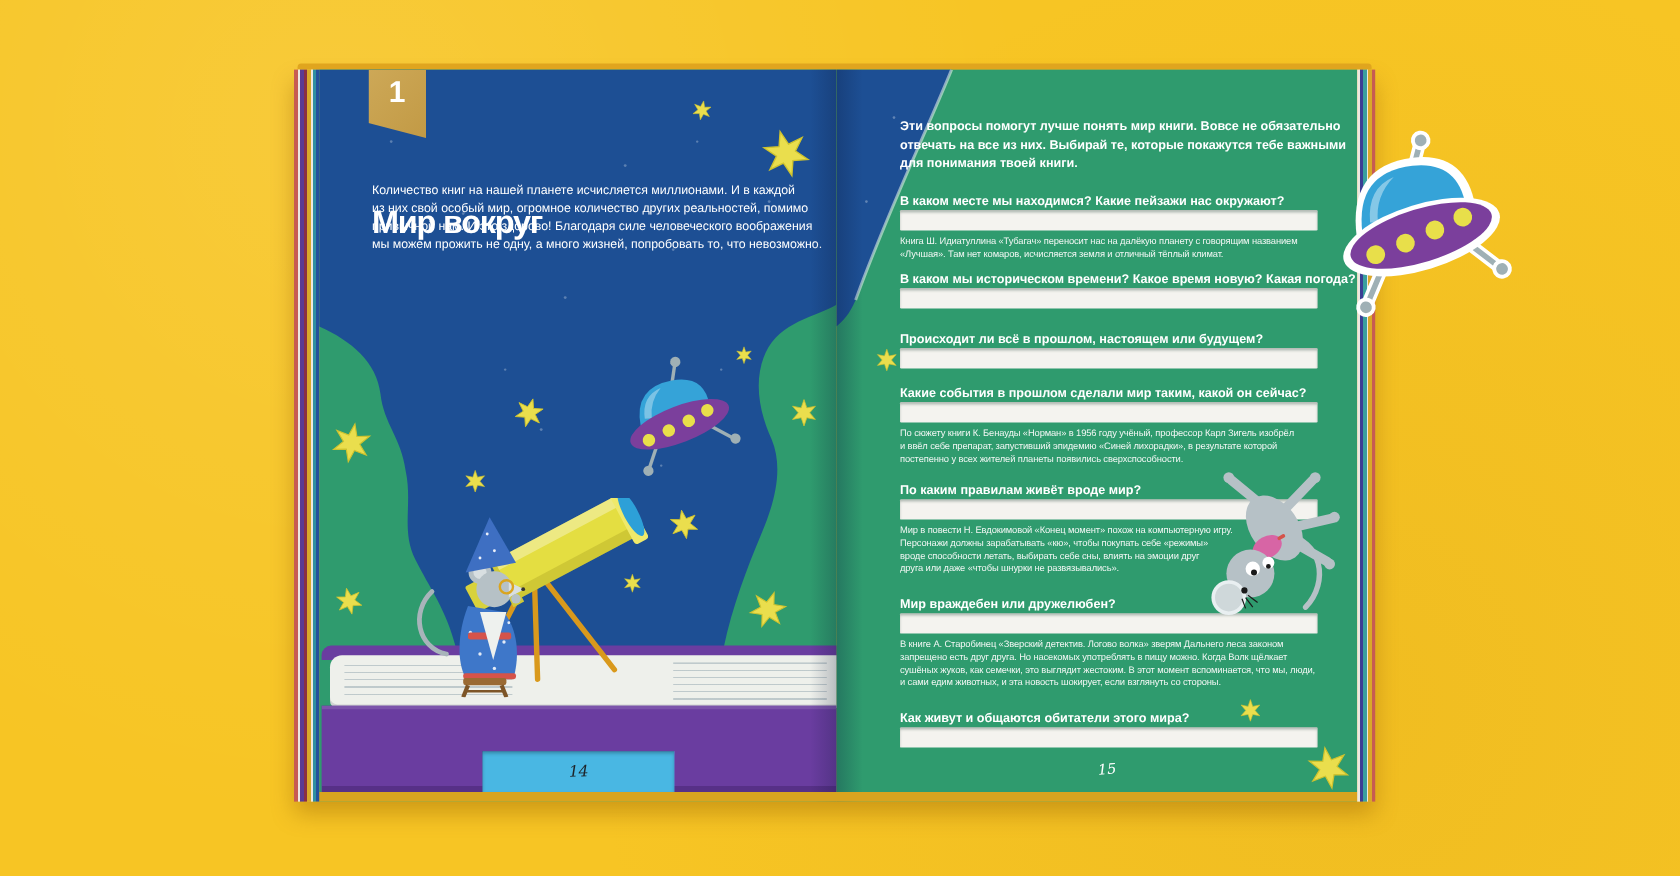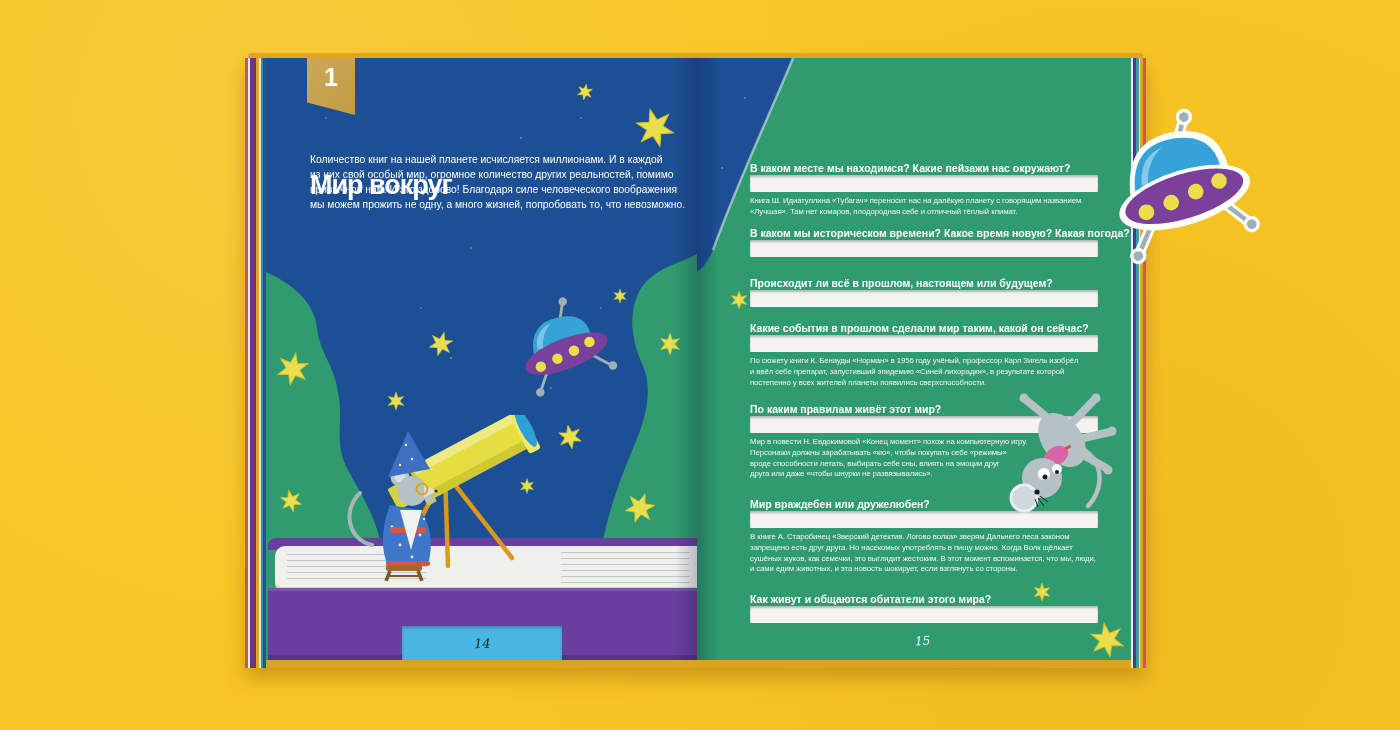--- a/index.html
+++ b/index.html
@@ -133,26 +133,29 @@
   <div class="page page-right">
     <svg class="bgart" width="434" height="610" viewBox="0 0 434 610" preserveAspectRatio="none">
       <path fill="#1d4f94" d="M0,0 L96,0 C74,54 42,120 16,192 C11,204 5,210 0,214 Z"></path>
       <path fill="none" stroke="rgba(235,243,238,.55)" stroke-width="2.5" d="M96,0 C74,54 42,120 16,192"></path>
       <g fill="#ffffff" opacity="0.3">
           <circle cx="48" cy="40" r="1.1"></circle>
           <circle cx="25" cy="110" r="1.1"></circle>
         </g>
     </svg>
 
+    <div class="rp-intro">Эти вопросы помогут лучше понять мир книги. Вовсе не обязательно
+отвечать на все из них. Выбирай те, которые покажутся тебе важными
+для понимания твоей книги.</div>
 
     <div class="qblock" style="top:104px">
       <div class="q-label">В каком месте мы находимся? Какие пейзажи нас окружают?</div>
       <input class="answer-field" value="" style="">
       <div class="q-note">Книга Ш. Идиатуллина «Тубагач» переносит нас на далёкую планету с говорящим названием
-«Лучшая». Там нет комаров, плодородная себе и отличный тёплый климат.</div>
+«Лучшая». Там нет комаров, исчисляется земля и отличный тёплый климат.</div>
     </div>
 
     <div class="qblock" style="top:169px">
       <div class="q-label">В каком мы историческом времени? Какое время новую? Какая погода?</div>
       <input class="answer-field" value="" style="">
     </div>
 
     <div class="qblock" style="top:219px">
       <div class="q-label">Происходит ли всё в прошлом, настоящем или будущем?</div>
       <input class="answer-field" value="" style="">
@@ -160,21 +163,21 @@
 
     <div class="qblock" style="top:264px">
       <div class="q-label">Какие события в прошлом сделали мир таким, какой он сейчас?</div>
       <input class="answer-field" value="" style="">
       <div class="q-note">По сюжету книги К. Бенауды «Норман» в 1956 году учёный, профессор Карл Зигель изобрёл
 и ввёл себе препарат, запустивший эпидемию «Синей лихорадки», в результате которой
 постепенно у всех жителей планеты появились сверхспособности.</div>
     </div>
 
     <div class="qblock" style="top:345px">
-      <div class="q-label">По каким правилам живёт этот мир?</div>
+      <div class="q-label">По каким правилам живёт вроде мир?</div>
       <input class="answer-field" value="" style="">
       <div class="q-note">Мир в повести Н. Евдокимовой «Конец момент» похож на компьютерную игру.
 Персонажи должны зарабатывать «кю», чтобы покупать себе «режимы»
 вроде способности летать, выбирать себе сны, влиять на эмоции друг
 друга или даже «чтобы шнурки не развязывались».</div>
     </div>
 
     <div class="qblock" style="top:440px">
       <div class="q-label">Мир враждебен или дружелюбен?</div>
       <input class="answer-field" value="" style="">

